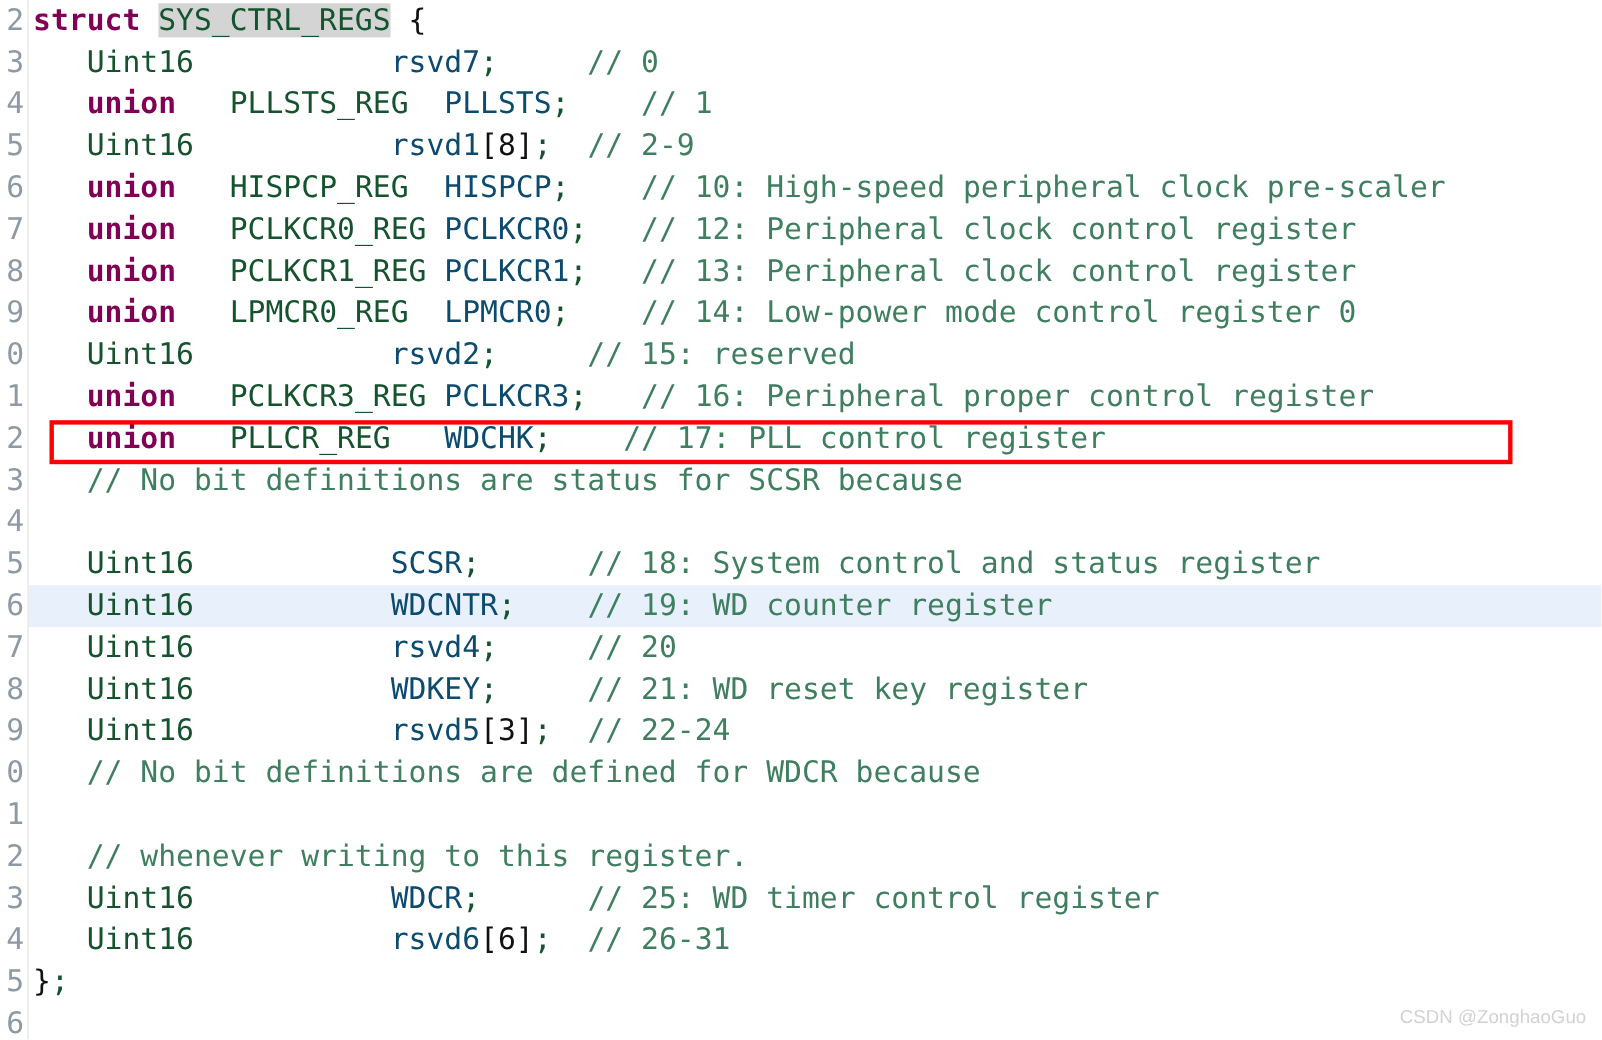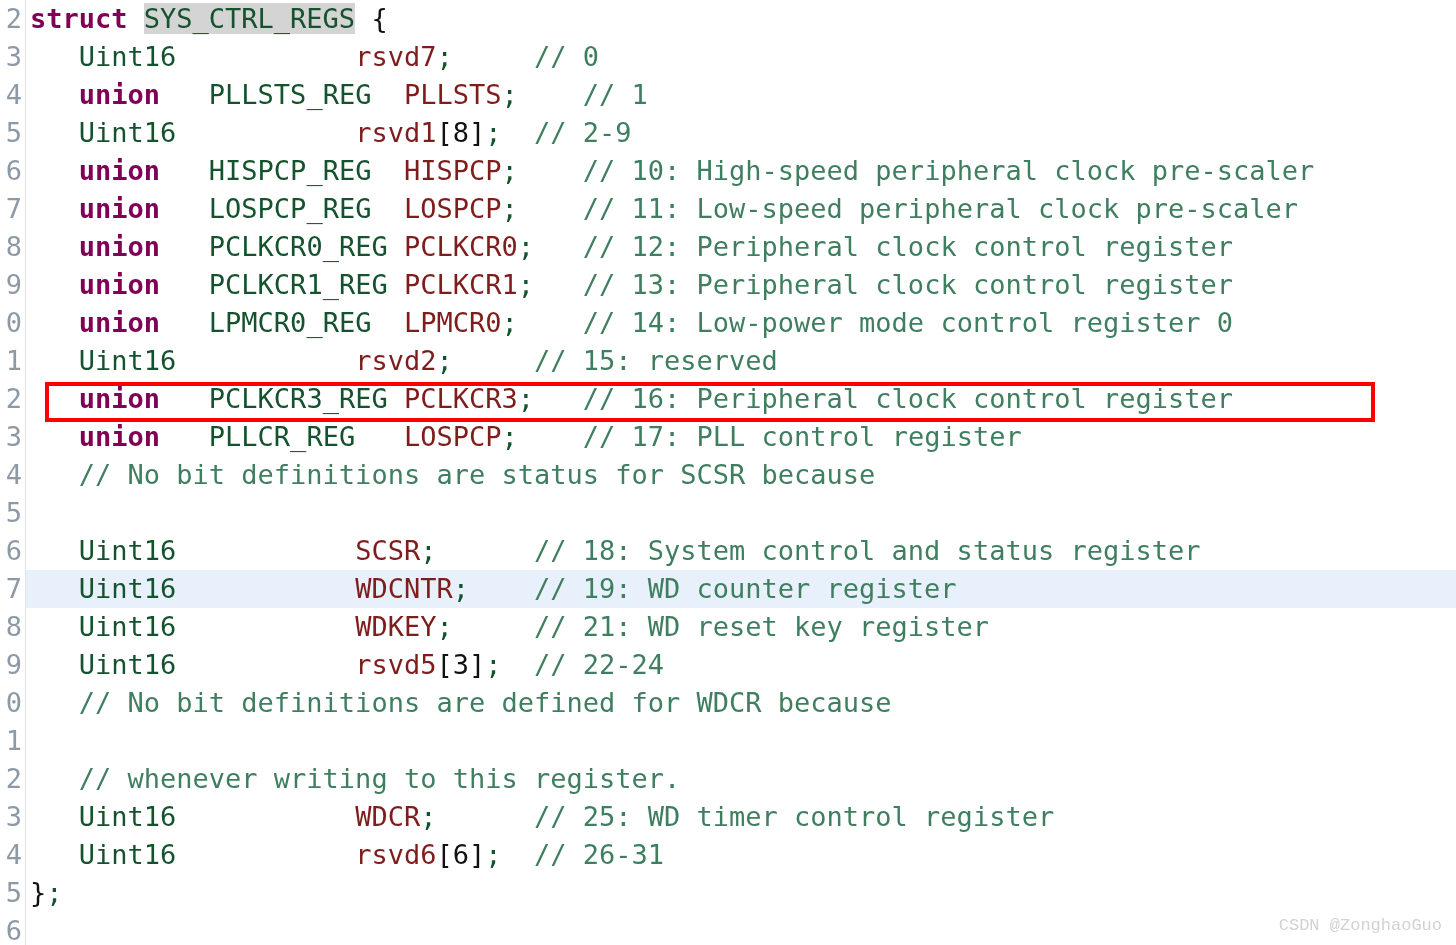--- a/index.html
+++ b/index.html
@@ -78,21 +78,21 @@
   }
 
   
   .code-line.current {
     background: #e8f1fb;
   }
 
   
   .kw        { color: #7f0055; font-weight: bold; }
   .type      { color: #14532d; }
-  .var       { color: #7f1d1d; text-align: center; }
+  .var       { color: #0c4a6e; text-align: center; }
   .cmt       { color: #3f7f5f; }
   .punc      { color: #14532d; }
   .brace     { color: #111111; }
   .bracket   { color: #111111; }
   .num       { color: #111111; }
   .sel       { background: #d4d4d4; }
 
   
   .annotation-box {
     position: absolute;
@@ -101,49 +101,49 @@
     pointer-events: none;
     z-index: 6;
     background: transparent;
   }
 
   
   .watermark {
     position: absolute;
     right: 14px;
     bottom: 10px;
-    font-family: Liberation Mono, monospace;
+    font-family: Liberation Sans, sans-serif;
     font-size: 17px;
     color: #d2d2d2;
     z-index: 7;
     white-space: pre;
   }
 </style>
 </head>
 <body>
 
 <div id="editor-root">
 
   <div class="code-area">
       <div class="code-line"><span class="kw">struct </span><span class="type sel">SYS_CTRL_REGS</span><span> </span><span class="brace">{</span></div>
       <div class="code-line"><span>   </span><span class="type">Uint16</span><span>           </span><span class="var">rsvd7</span><span class="punc">;</span><span>     </span><span class="cmt">// 0</span></div>
       <div class="code-line"><span>   </span><span class="kw">union</span><span>   </span><span class="type">PLLSTS_REG</span><span>  </span><span class="var">PLLSTS</span><span class="punc">;</span><span>    </span><span class="cmt">// 1</span></div>
       <div class="code-line"><span>   </span><span class="type">Uint16</span><span>           </span><span class="var">rsvd1</span><span class="bracket">[</span><span class="num">8</span><span class="bracket">]</span><span class="punc">;</span><span>  </span><span class="cmt">// 2-9</span></div>
       <div class="code-line"><span>   </span><span class="kw">union</span><span>   </span><span class="type">HISPCP_REG</span><span>  </span><span class="var">HISPCP</span><span class="punc">;</span><span>    </span><span class="cmt">// 10: High-speed peripheral clock pre-scaler</span></div>
-      <div class="code-line"><span>   </span><span class="kw">union</span><span>   </span><span class="type">LOSPCP_REG</span><span>  </span><span class="var">LOSPCP</span><span class="punc">;</span><span>    </span><span class="cmt">// 11: Low-speed peripheral clock pre-scaler</span></div>
       <div class="code-line"><span>   </span><span class="kw">union</span><span>   </span><span class="type">PCLKCR0_REG</span><span> </span><span class="var">PCLKCR0</span><span class="punc">;</span><span>   </span><span class="cmt">// 12: Peripheral clock control register</span></div>
       <div class="code-line"><span>   </span><span class="kw">union</span><span>   </span><span class="type">PCLKCR1_REG</span><span> </span><span class="var">PCLKCR1</span><span class="punc">;</span><span>   </span><span class="cmt">// 13: Peripheral clock control register</span></div>
       <div class="code-line"><span>   </span><span class="kw">union</span><span>   </span><span class="type">LPMCR0_REG</span><span>  </span><span class="var">LPMCR0</span><span class="punc">;</span><span>    </span><span class="cmt">// 14: Low-power mode control register 0</span></div>
       <div class="code-line"><span>   </span><span class="type">Uint16</span><span>           </span><span class="var">rsvd2</span><span class="punc">;</span><span>     </span><span class="cmt">// 15: reserved</span></div>
-      <div class="code-line"><span>   </span><span class="kw">union</span><span>   </span><span class="type">PCLKCR3_REG</span><span> </span><span class="var">PCLKCR3</span><span class="punc">;</span><span>   </span><span class="cmt">// 16: Peripheral clock control register</span></div>
-      <div class="code-line"><span>   </span><span class="kw">union</span><span>   </span><span class="type">PLLCR_REG</span><span>   </span><span class="var">LOSPCP</span><span class="punc">;</span><span>    </span><span class="cmt">// 17: PLL control register</span></div>
+      <div class="code-line"><span>   </span><span class="kw">union</span><span>   </span><span class="type">PCLKCR3_REG</span><span> </span><span class="var">PCLKCR3</span><span class="punc">;</span><span>   </span><span class="cmt">// 16: Peripheral proper control register</span></div>
+      <div class="code-line"><span>   </span><span class="kw">union</span><span>   </span><span class="type">PLLCR_REG</span><span>   </span><span class="var">WDCHK</span><span class="punc">;</span><span>    </span><span class="cmt">// 17: PLL control register</span></div>
       <div class="code-line"><span>   </span><span class="cmt">// No bit definitions are status for SCSR because</span></div>
       <div class="code-line"><span>   </span></div>
       <div class="code-line"><span>   </span><span class="type">Uint16</span><span>           </span><span class="var">SCSR</span><span class="punc">;</span><span>      </span><span class="cmt">// 18: System control and status register</span></div>
       <div class="code-line current"><span>   </span><span class="type">Uint16</span><span>           </span><span class="var">WDCNTR</span><span class="punc">;</span><span>    </span><span class="cmt">// 19: WD counter register</span></div>
+      <div class="code-line"><span>   </span><span class="type">Uint16</span><span>           </span><span class="var">rsvd4</span><span class="punc">;</span><span>     </span><span class="cmt">// 20</span></div>
       <div class="code-line"><span>   </span><span class="type">Uint16</span><span>           </span><span class="var">WDKEY</span><span class="punc">;</span><span>     </span><span class="cmt">// 21: WD reset key register</span></div>
       <div class="code-line"><span>   </span><span class="type">Uint16</span><span>           </span><span class="var">rsvd5</span><span class="bracket">[</span><span class="num">3</span><span class="bracket">]</span><span class="punc">;</span><span>  </span><span class="cmt">// 22-24</span></div>
       <div class="code-line"><span>   </span><span class="cmt">// No bit definitions are defined for WDCR because</span></div>
       <div class="code-line"><span>   </span></div>
       <div class="code-line"><span>   </span><span class="cmt">// whenever writing to this register.</span></div>
       <div class="code-line"><span>   </span><span class="type">Uint16</span><span>           </span><span class="var">WDCR</span><span class="punc">;</span><span>      </span><span class="cmt">// 25: WD timer control register</span></div>
       <div class="code-line"><span>   </span><span class="type">Uint16</span><span>           </span><span class="var">rsvd6</span><span class="bracket">[</span><span class="num">6</span><span class="bracket">]</span><span class="punc">;</span><span>  </span><span class="cmt">// 26-31</span></div>
       <div class="code-line"><span class="brace">}</span><span class="punc">;</span></div>
     </div>
 

